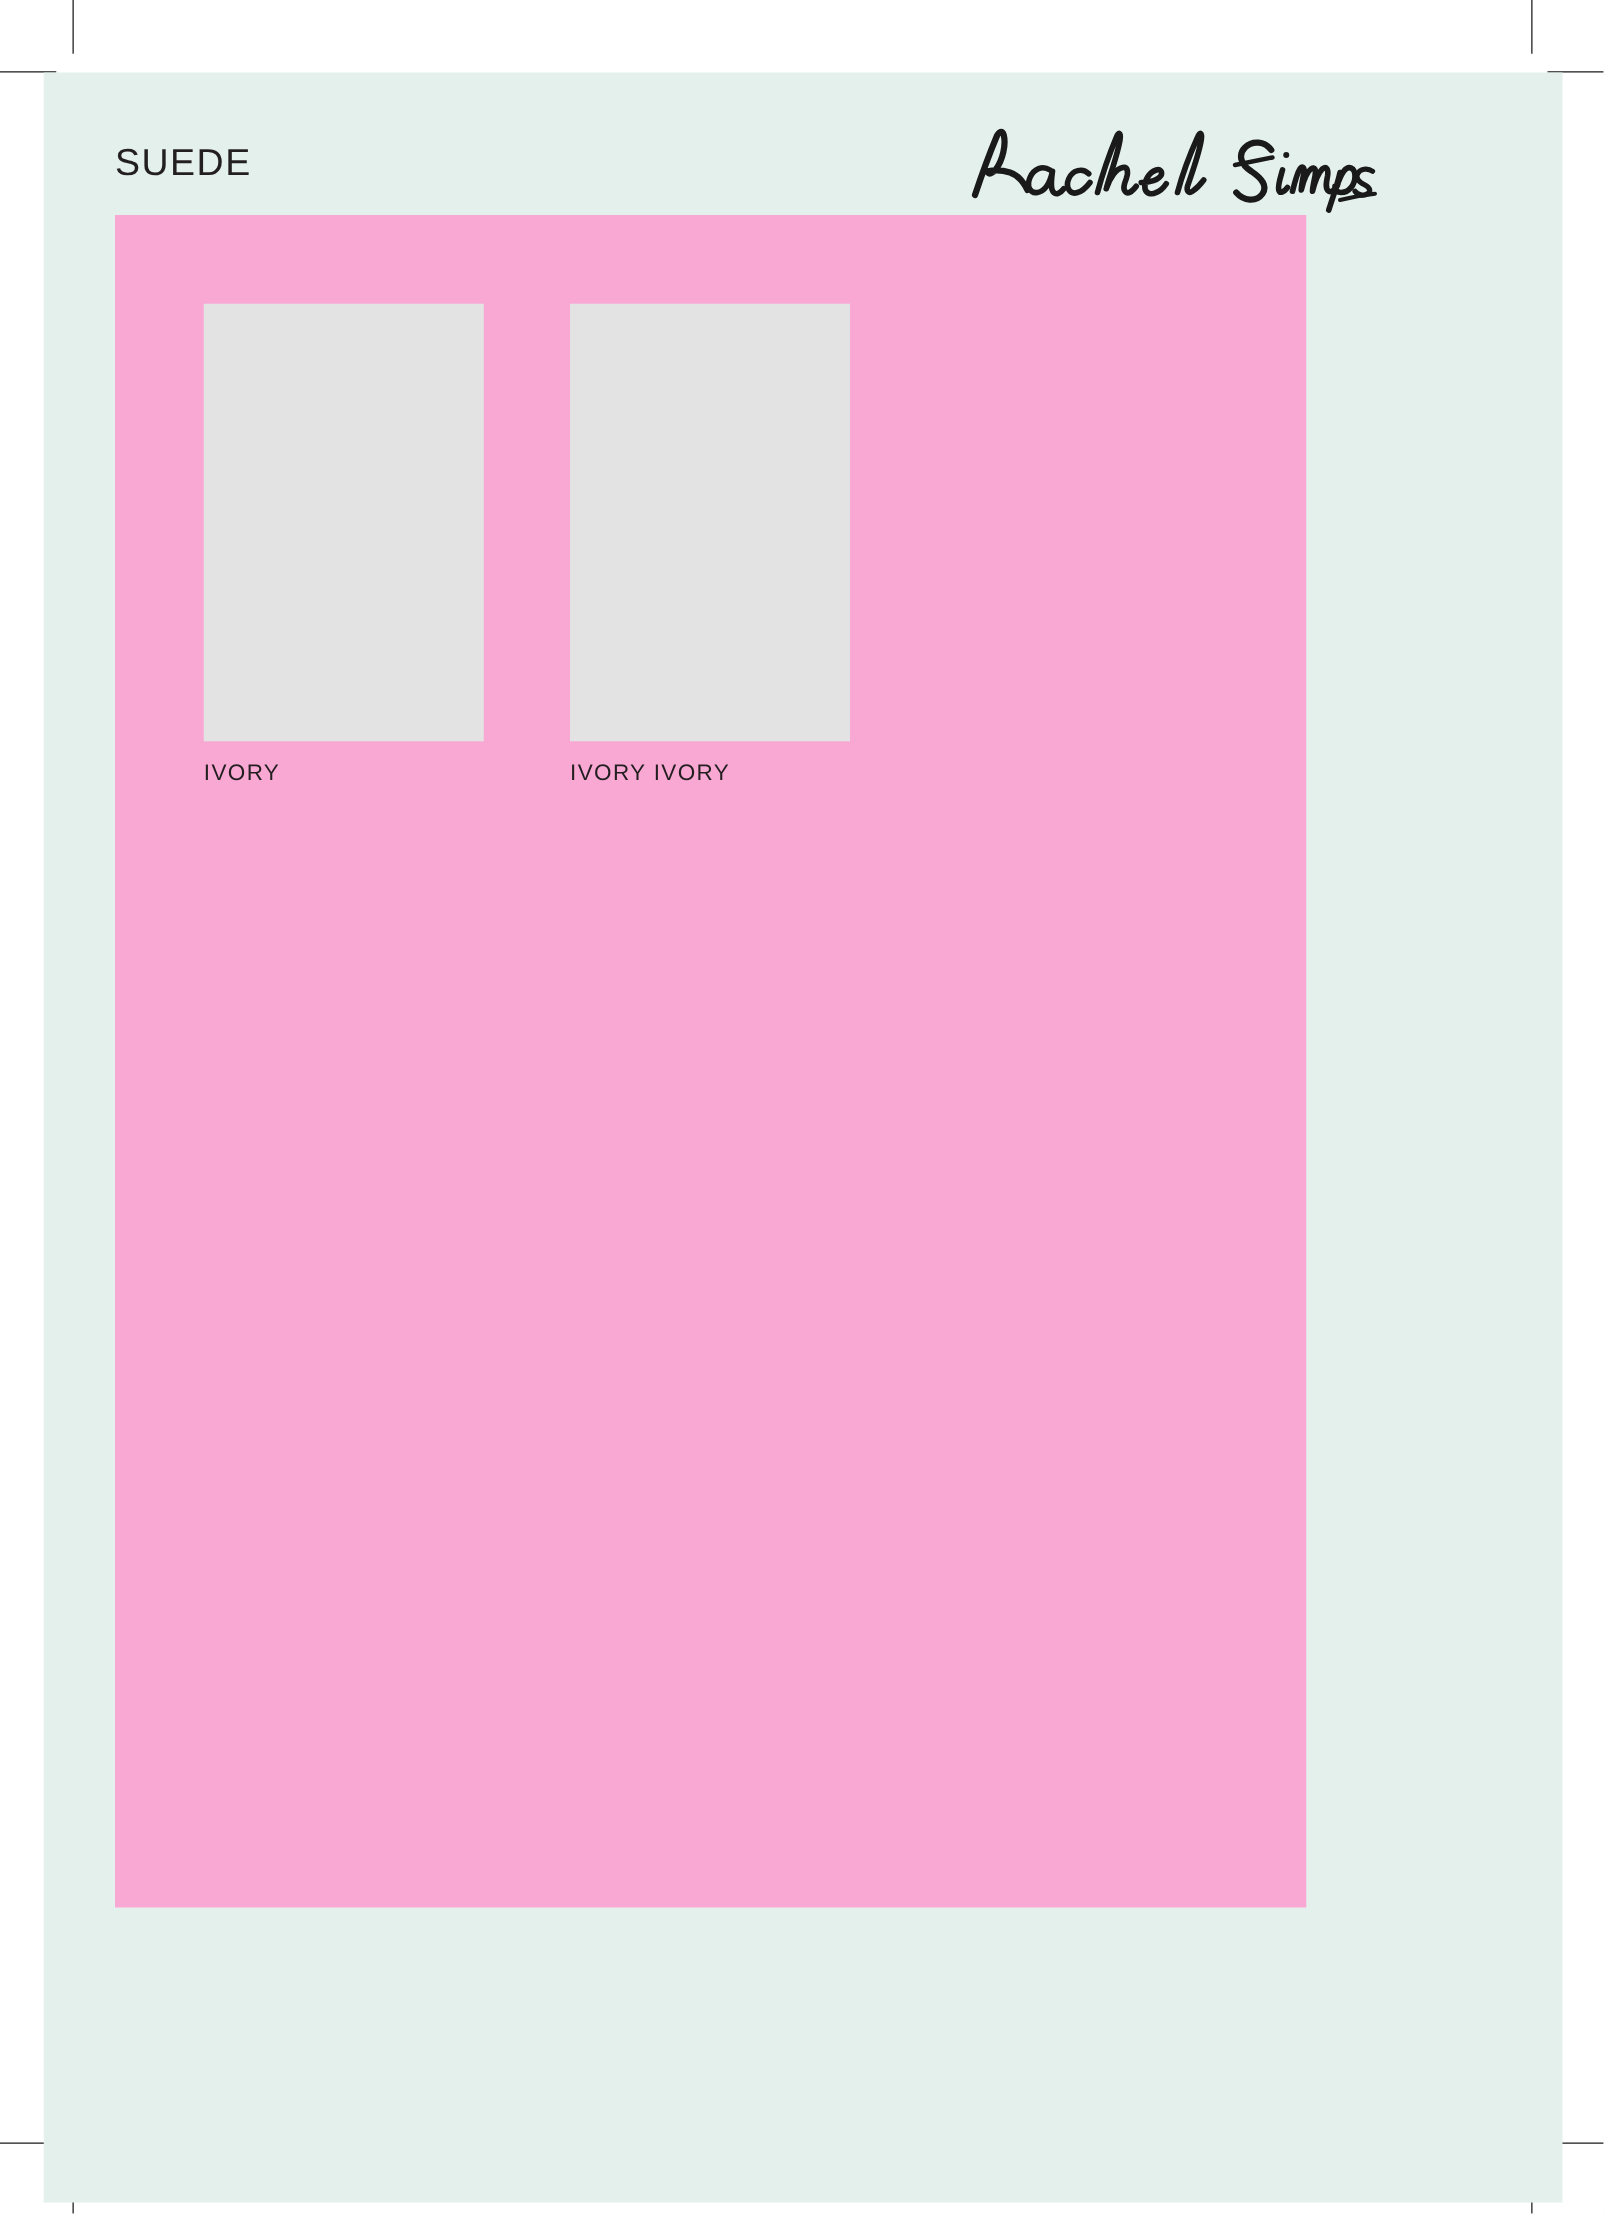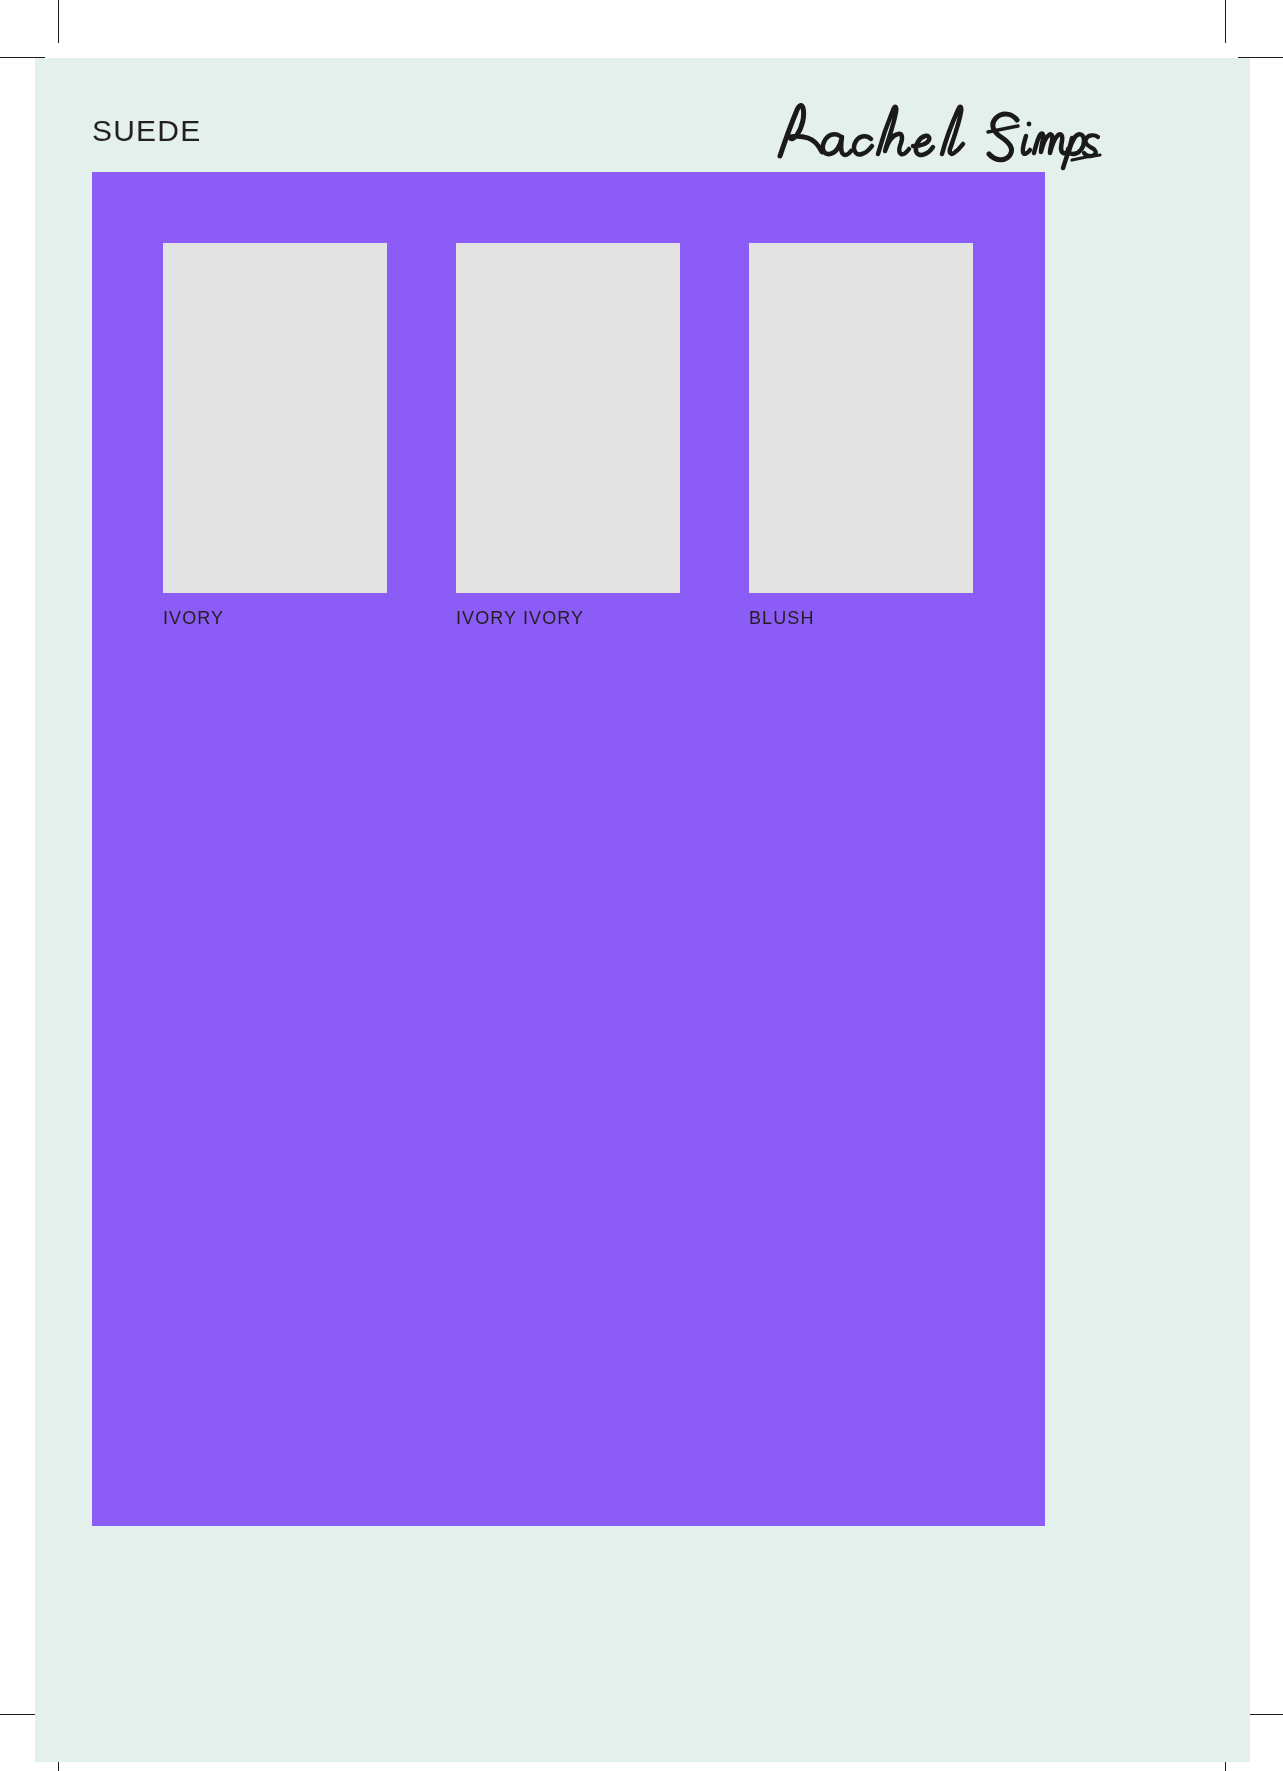--- a/index.html
+++ b/index.html
@@ -77,21 +77,21 @@
   }
   #brand-signature svg { display: block; width: 330px; height: 78px; }
 
   
   #content-sheet {
     position: absolute;
     left: 57px;      
     top: 114px;      
     width: 953px;
     height: 1354px;
-    background: #8b5cf6;
+    background: #f9a8d4;
   }
 
   
   #swatch-grid {
     position: absolute;
     left: 71px;      
     top: 71px;       
     width: 810px;
   }
   .swatch-row {
@@ -183,24 +183,20 @@
 
         <div class="swatch-row swatch-row-1">
           <div class="swatch-cell">
             <div class="swatch-chip"></div>
             <div class="swatch-label">IVORY</div>
           </div>
           <div class="swatch-cell">
             <div class="swatch-chip"></div>
             <div class="swatch-label">IVORY IVORY</div>
           </div>
-          <div class="swatch-cell">
-            <div class="swatch-chip"></div>
-            <div class="swatch-label">BLUSH</div>
-          </div>
         </div>
 
 
       </div>
     </div>
 
   </div>
 </div>
 
 </body></html>

